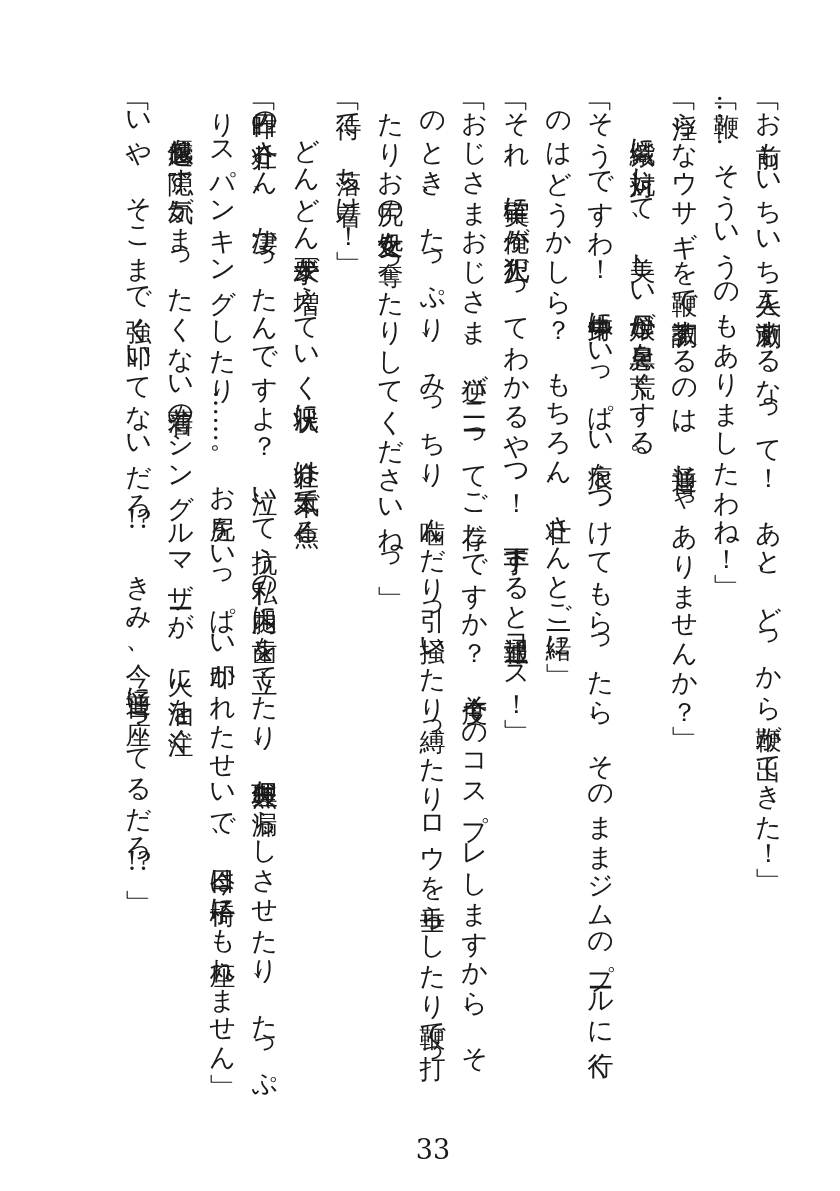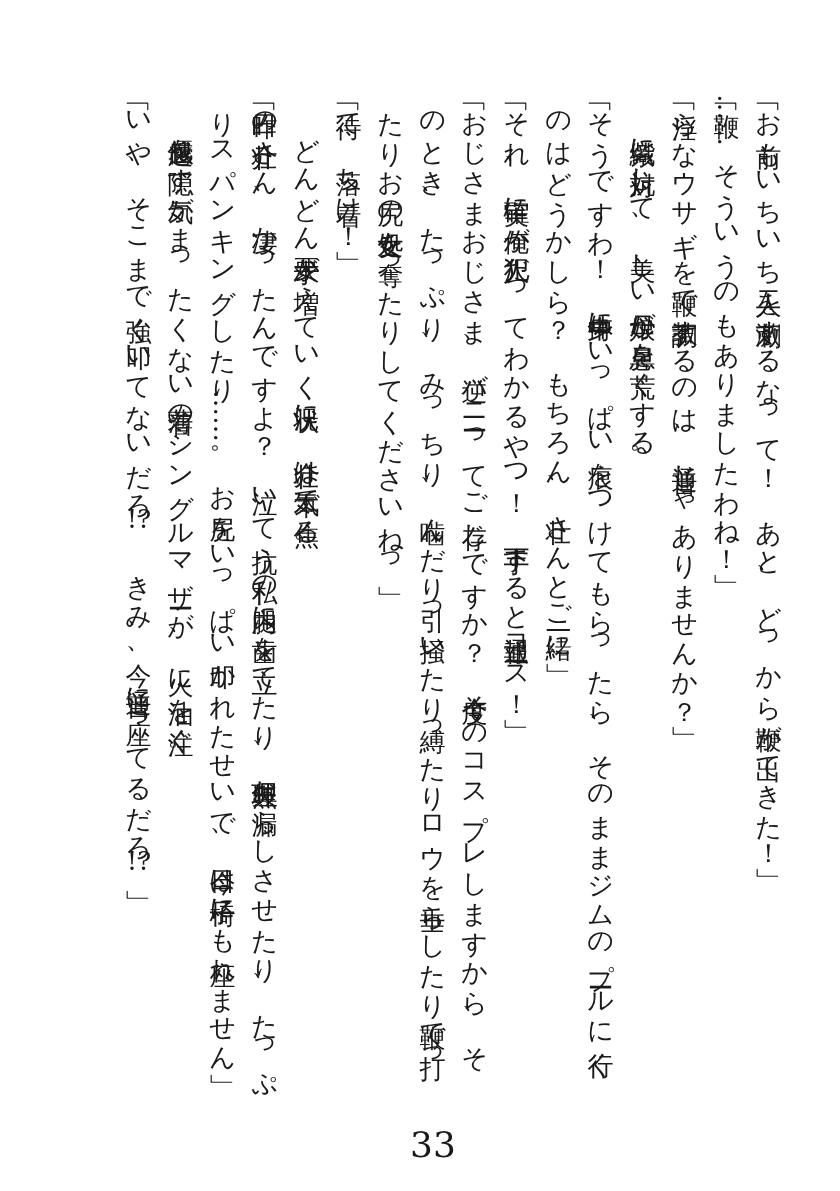--- a/index.html
+++ b/index.html
@@ -39,21 +39,21 @@
   .tcy {
     text-combine-upright: all;
     -webkit-text-combine: horizontal;
   }
   .page-number {
     position: absolute;
     bottom: 26px;
     right: 50px;
     width: 714px;
     text-align: center;
-    font-size: 36px;
+    font-size: 27px;
     color: #1a1a1a;
   }
 </style>
 </head>
 <body style="background: rgb(255, 255, 255); color: rgb(26, 26, 26);">
 
 <div class="page">
   <div class="text-block" id="textBlock">
       <p class="para">「お前もいちいち二人を刺激するなって！　あと、どっから鞭が出てきた！」</p>
       <p class="para">「鞭……そういうのもありましたわね！」</p>

